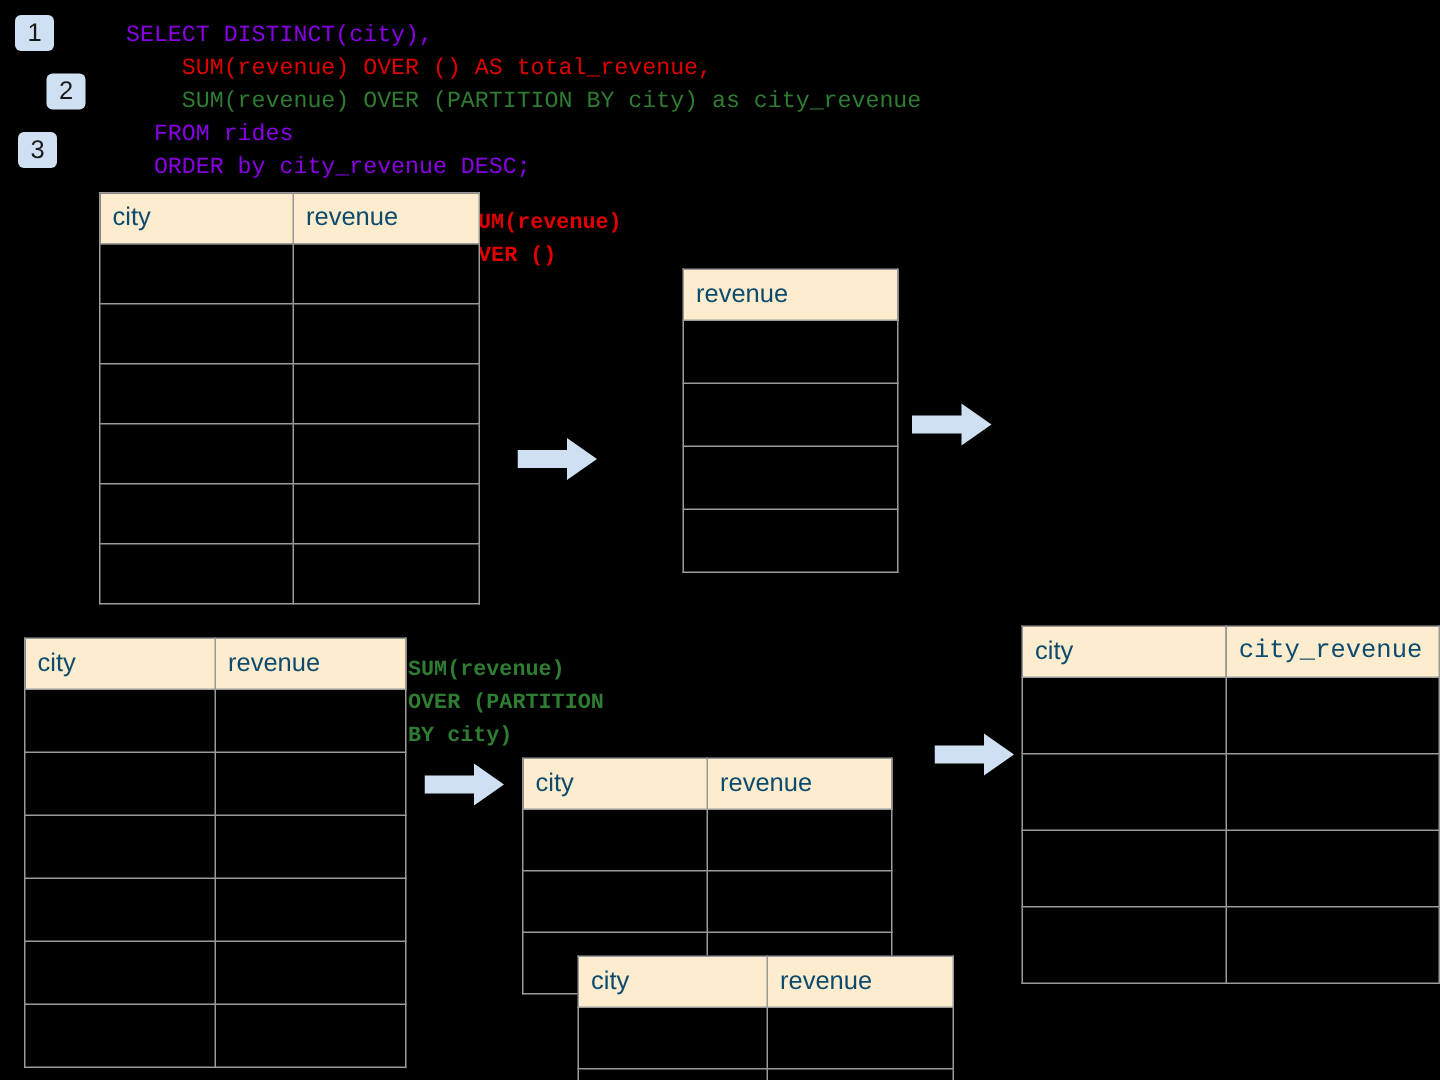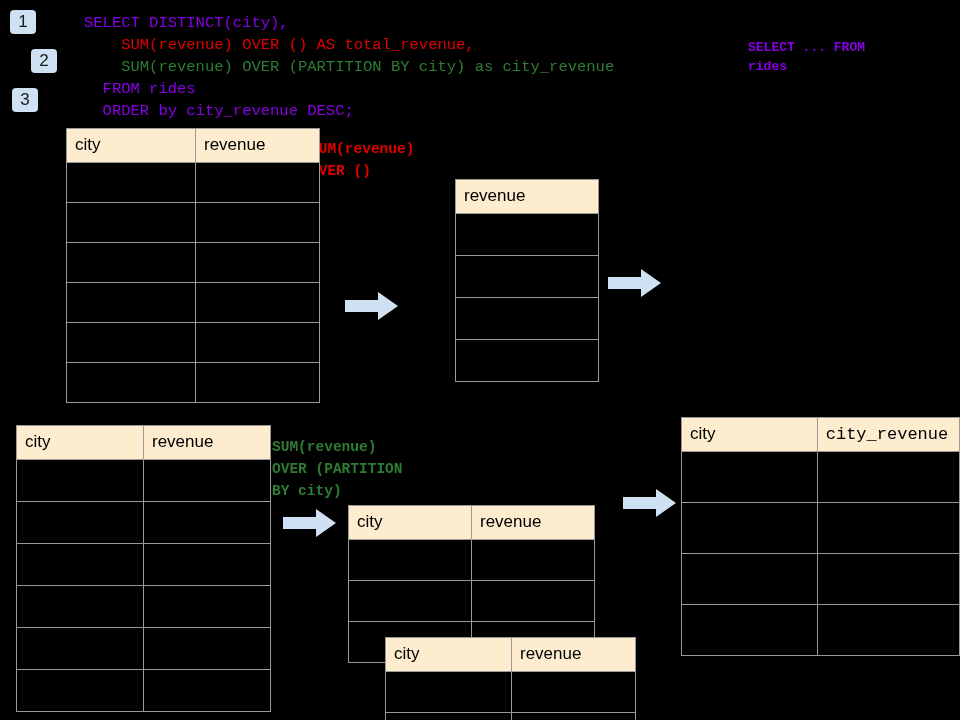--- a/index.html
+++ b/index.html
@@ -73,21 +73,21 @@
     table-layout: fixed;
     background: #000000;
   }
   .tbl th, .tbl td {
     border: 1px solid #9a9a9a;
     padding: 0;
     margin: 0;
   }
   .tbl th {
     background: #fdeccd;
-    color: #000000;
+    color: #0c4a6e;
     font-family: "Liberation Sans", sans-serif;
     font-size: 17px;
     font-weight: normal;
     text-align: left;
     padding: 6px 0 7px 8px;
     white-space: nowrap;
   }
   .tbl td {
     background: #000000;
   }
@@ -105,22 +105,20 @@
 <div id="canvas">
 
   <div id="badges-layer">
       <div class="badge" style="left: 10px; top: 10px;">1</div>
       <div class="badge" style="left: 31px; top: 49px;">2</div>
       <div class="badge" style="left: 12px; top: 88px;">3</div>
     </div>
 
   <div id="sql-block" class="sql-block" style="left: 84px; top: 12px;"><div class="sql-line c-purple">SELECT DISTINCT(city),</div><div class="sql-line c-red">    SUM(revenue) OVER () AS total_revenue,</div><div class="sql-line c-green">    SUM(revenue) OVER (PARTITION BY city) as city_revenue</div><div class="sql-line c-purple">  FROM rides</div><div class="sql-line c-purple">  ORDER by city_revenue DESC;</div></div>
 
-  <div id="sql-note" class="sql-note" style="left: 748px; top: 38px; color: rgb(138, 0, 230);">SELECT ... FROM
-rides</div>
 
   <div id="annotations-layer">
       <div class="annot c-red" style="left: 310px; top: 138px;">SUM(revenue)
 OVER ()</div>
       <div class="annot c-green" style="left: 272px; top: 436px;">SUM(revenue)
 OVER (PARTITION
 BY city)</div>
     </div>
 
   <div id="tables-layer">

